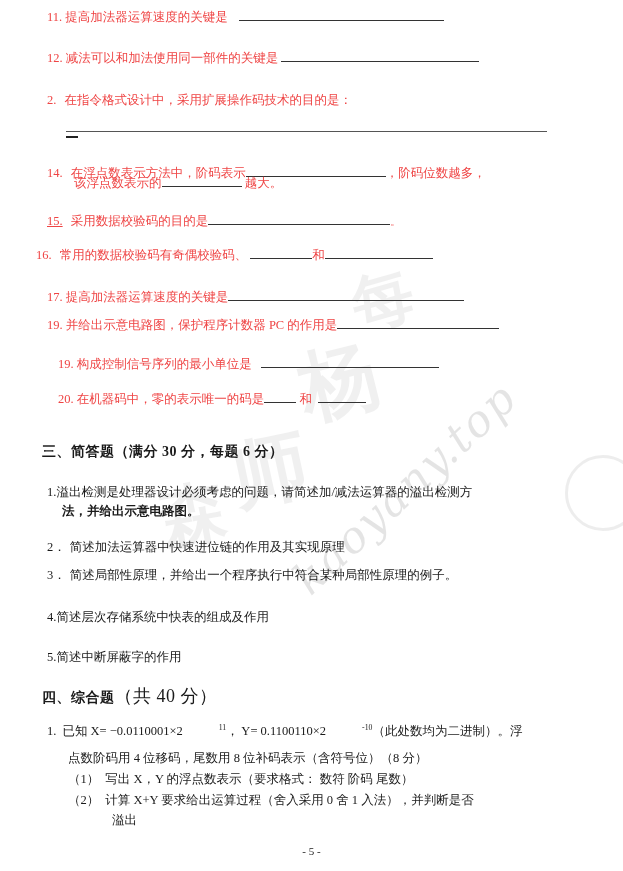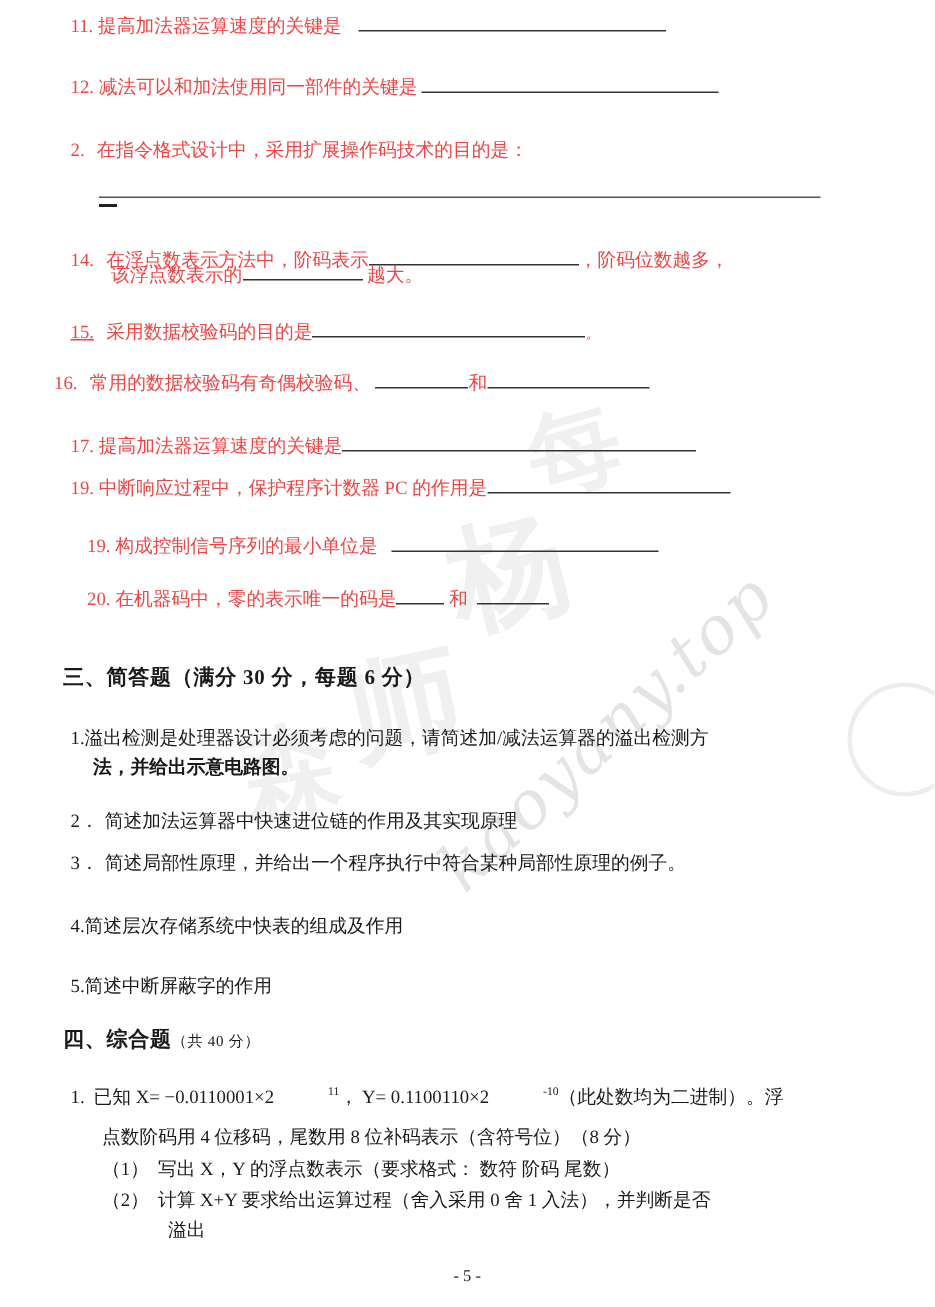--- a/index.html
+++ b/index.html
@@ -93,21 +93,21 @@
     width: 12px;
     height: 0.9em;
     vertical-align: baseline;
     margin-right: -3px;
   }
   .heading {
     font-weight: 700;
     font-size: 14px;
     letter-spacing: 0.5px;
   }
-  .heading .small { font-size: 10px; }
+  .heading .small { font-size: 18px; }
   .sub { font-size: 12.5px; line-height: 1.5; }
   sup { font-size: 0.62em; vertical-align: super; line-height: 0; padding-left: 36px; }
   .pagenum {
     position: absolute;
     left: 0;
     right: 0;
     top: 845px;
     text-align: center;
     font-size: 11px;
     color: #222;
@@ -171,21 +171,21 @@
       <span>常用的数据校验码有奇偶校验码、</span><span class="blank" style="width:62px; margin-left:3px;"></span><span>和</span><span class="blank" style="width:108px;"></span>
     </div>
 
     <div class="q abs" style="left:47px; top:288px; width:560px;">
       <span class="num">17.</span>
       <span>提高加法器运算速度的关键是</span><span class="blank" style="width:236px;"></span>
     </div>
 
     <div class="q abs" style="left:47px; top:316px; width:570px;">
       <span class="num">19.</span>
-      <span>中断响应过程中，保护程序计数器 PC 的作用是</span><span class="blank" style="width:162px;"></span>
+      <span>并给出示意电路图，保护程序计数器 PC 的作用是</span><span class="blank" style="width:162px;"></span>
     </div>
 
     <div class="q abs" style="left:58px; top:355px; width:560px;">
       <span class="num">19.</span>
       <span>构成控制信号序列的最小单位是</span>
       <span class="blank" style="width:178px; margin-left:6px;"></span>
     </div>
 
     <div class="q abs" style="left:58px; top:390px; width:560px;">
       <span class="num">20.</span>

